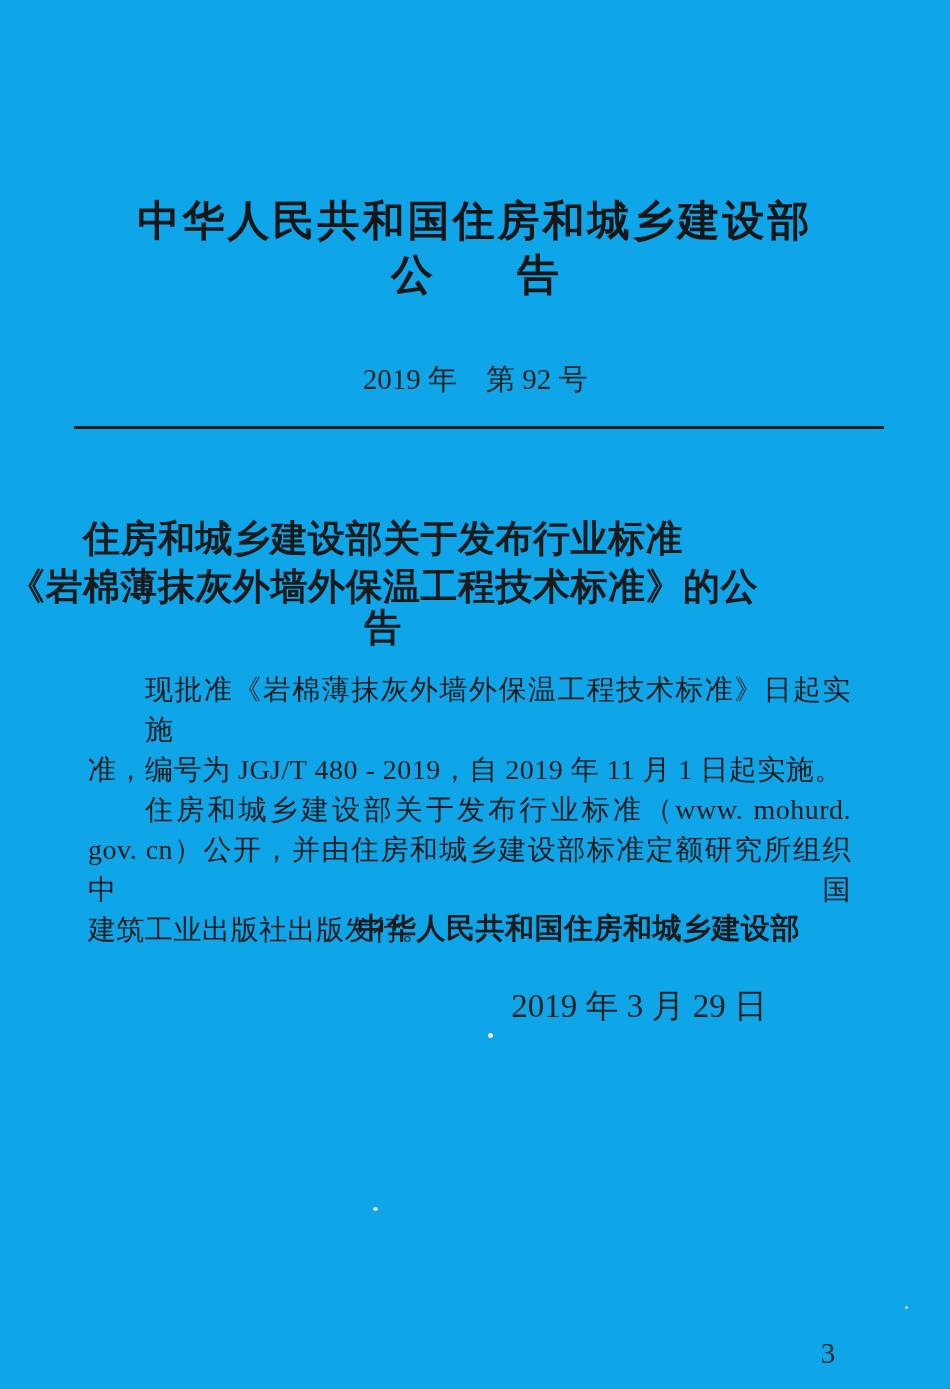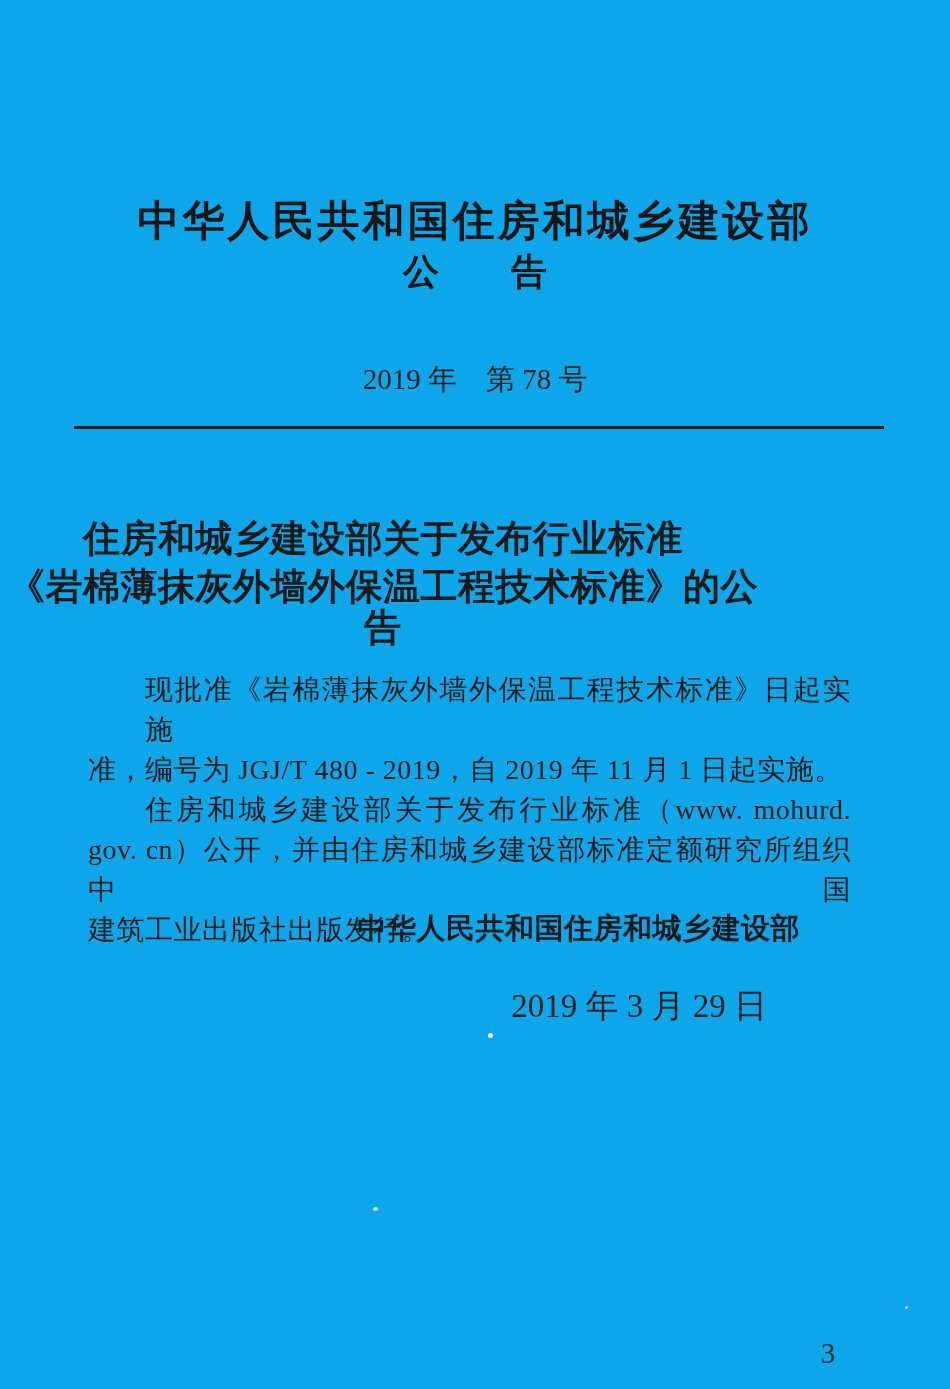--- a/index.html
+++ b/index.html
@@ -21,21 +21,21 @@
     font-size: 42px;
     font-weight: 700;
     letter-spacing: 3px;
     line-height: 1;
     color: #161616;
   }
   .announcement-heading {
     position: absolute;
     top: 254px; left: 0; width: 950px;
     text-align: center;
-    font-size: 36px;
+    font-size: 42px;
     font-weight: 700;
     line-height: 1;
     color: #161616;
   }
   .issue-number {
     position: absolute;
     top: 364px; left: 0; width: 950px;
     text-align: center;
     font-size: 29px;
     font-weight: 400;
@@ -112,21 +112,21 @@
 </style>
 </head>
 <body>
 
 <div class="page">
 
   <div class="ministry-title">中华人民共和国住房和城乡建设部</div>
 
   <div class="announcement-heading">公　　告</div>
 
-  <div class="issue-number">2019 年　第 78 号</div>
+  <div class="issue-number">2019 年　第 92 号</div>
 
   <div class="header-rule"></div>
 
   <div class="notice-title-line l1">住房和城乡建设部关于发布行业标准</div>
 
   <div class="notice-title-line l2">《岩棉薄抹灰外墙外保温工程技术标准》的公告</div>
 
   <div class="body-text">
     <div class="body-line indent stretch">现批准《岩棉薄抹灰外墙外保温工程技术标准》日起实施</div>
     <div class="body-line">准，编号为 JGJ/T 480 - 2019，自 2019 年 11 月 1 日起实施。</div>

